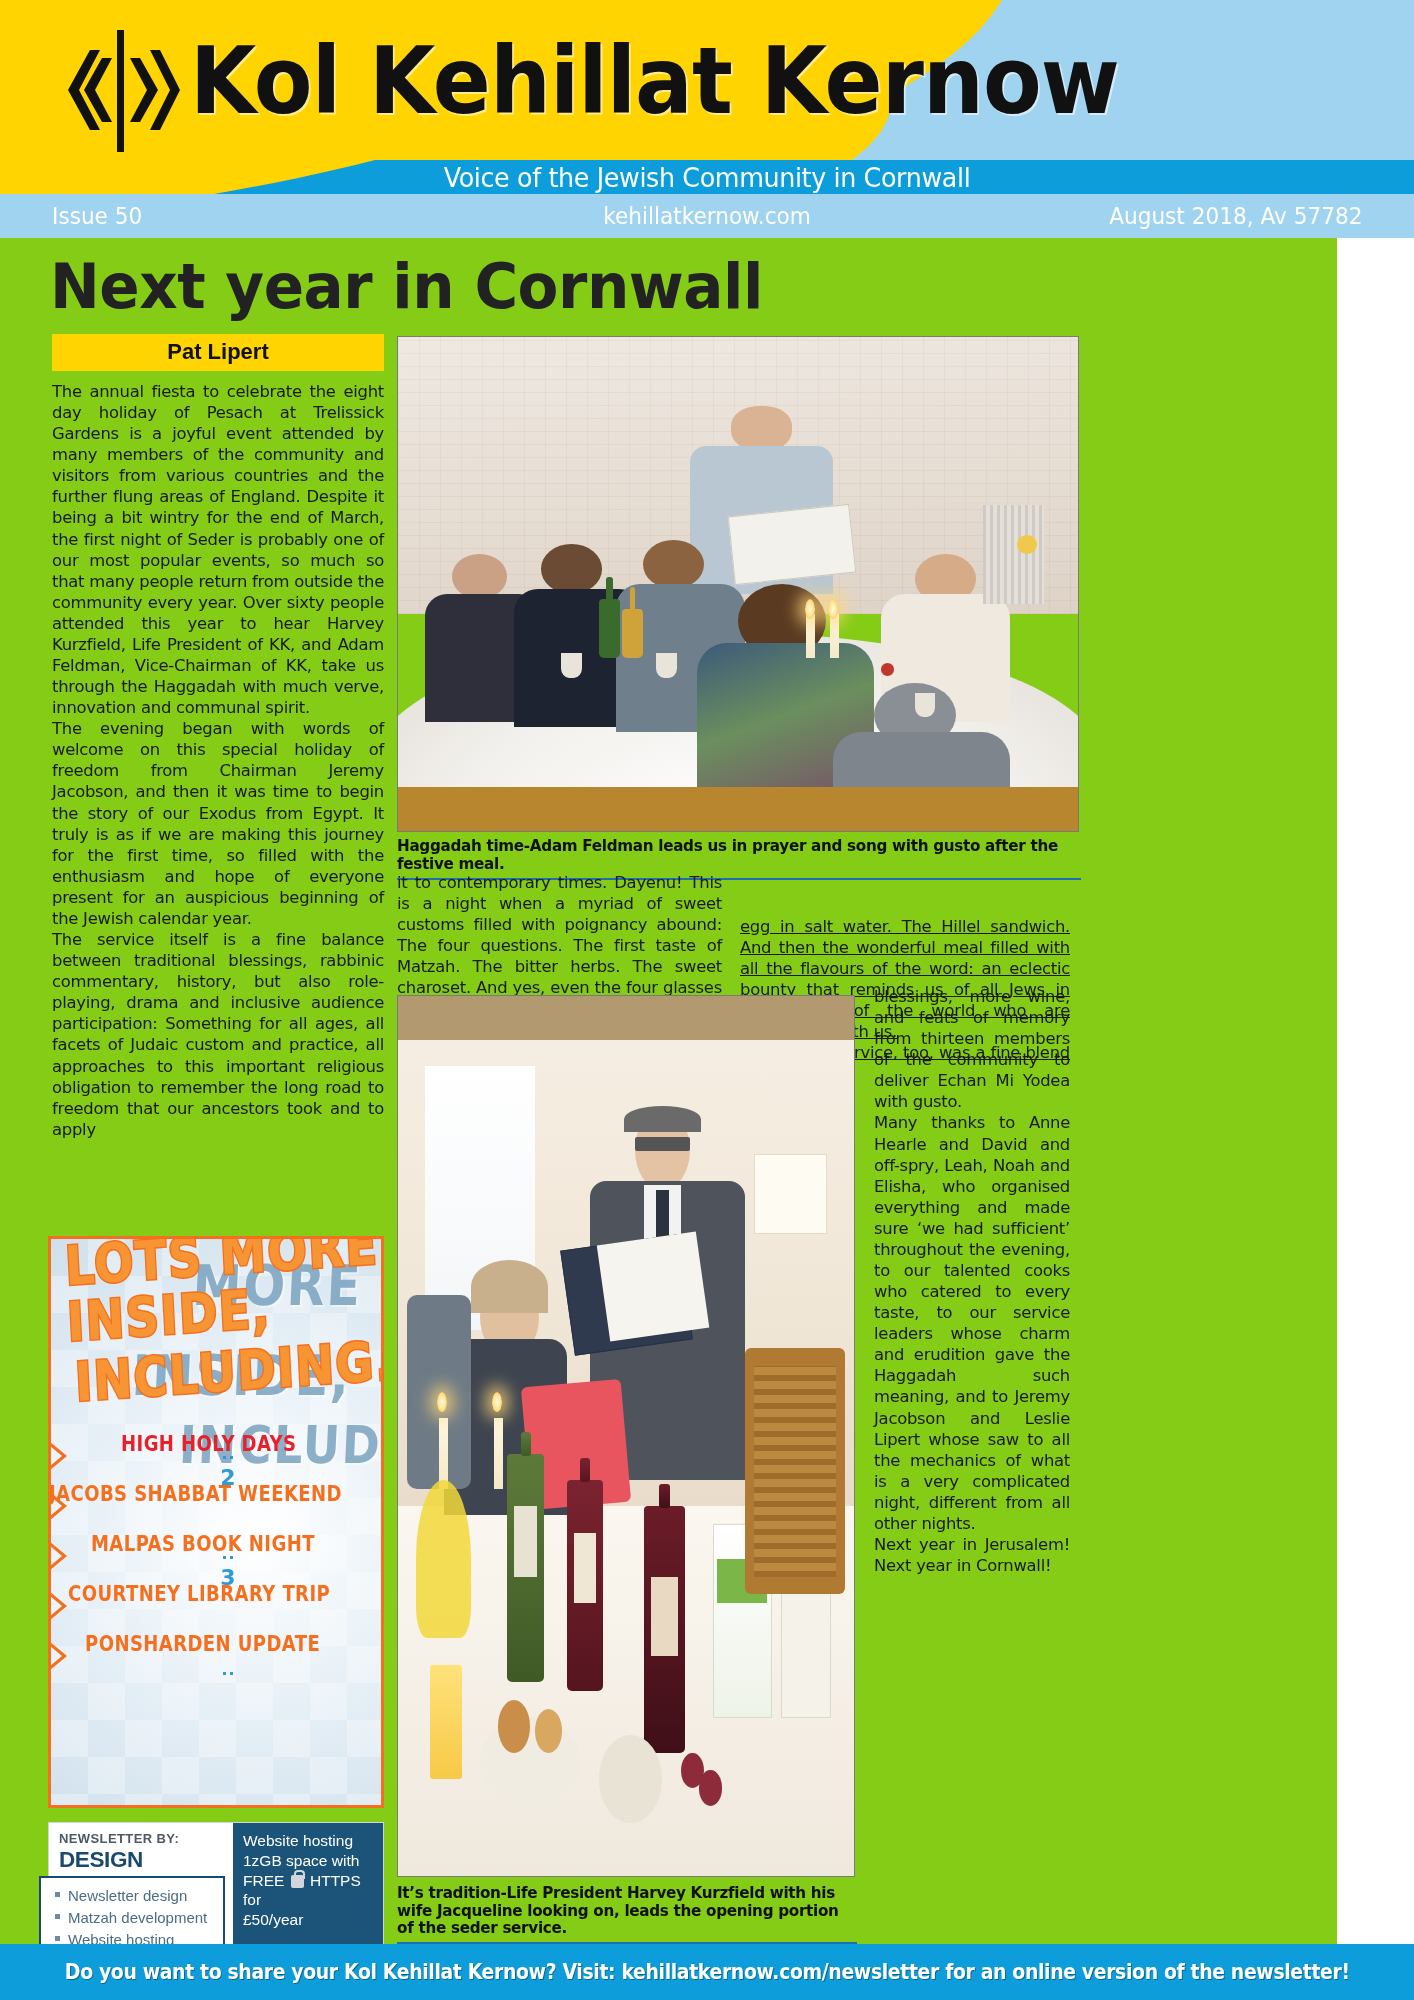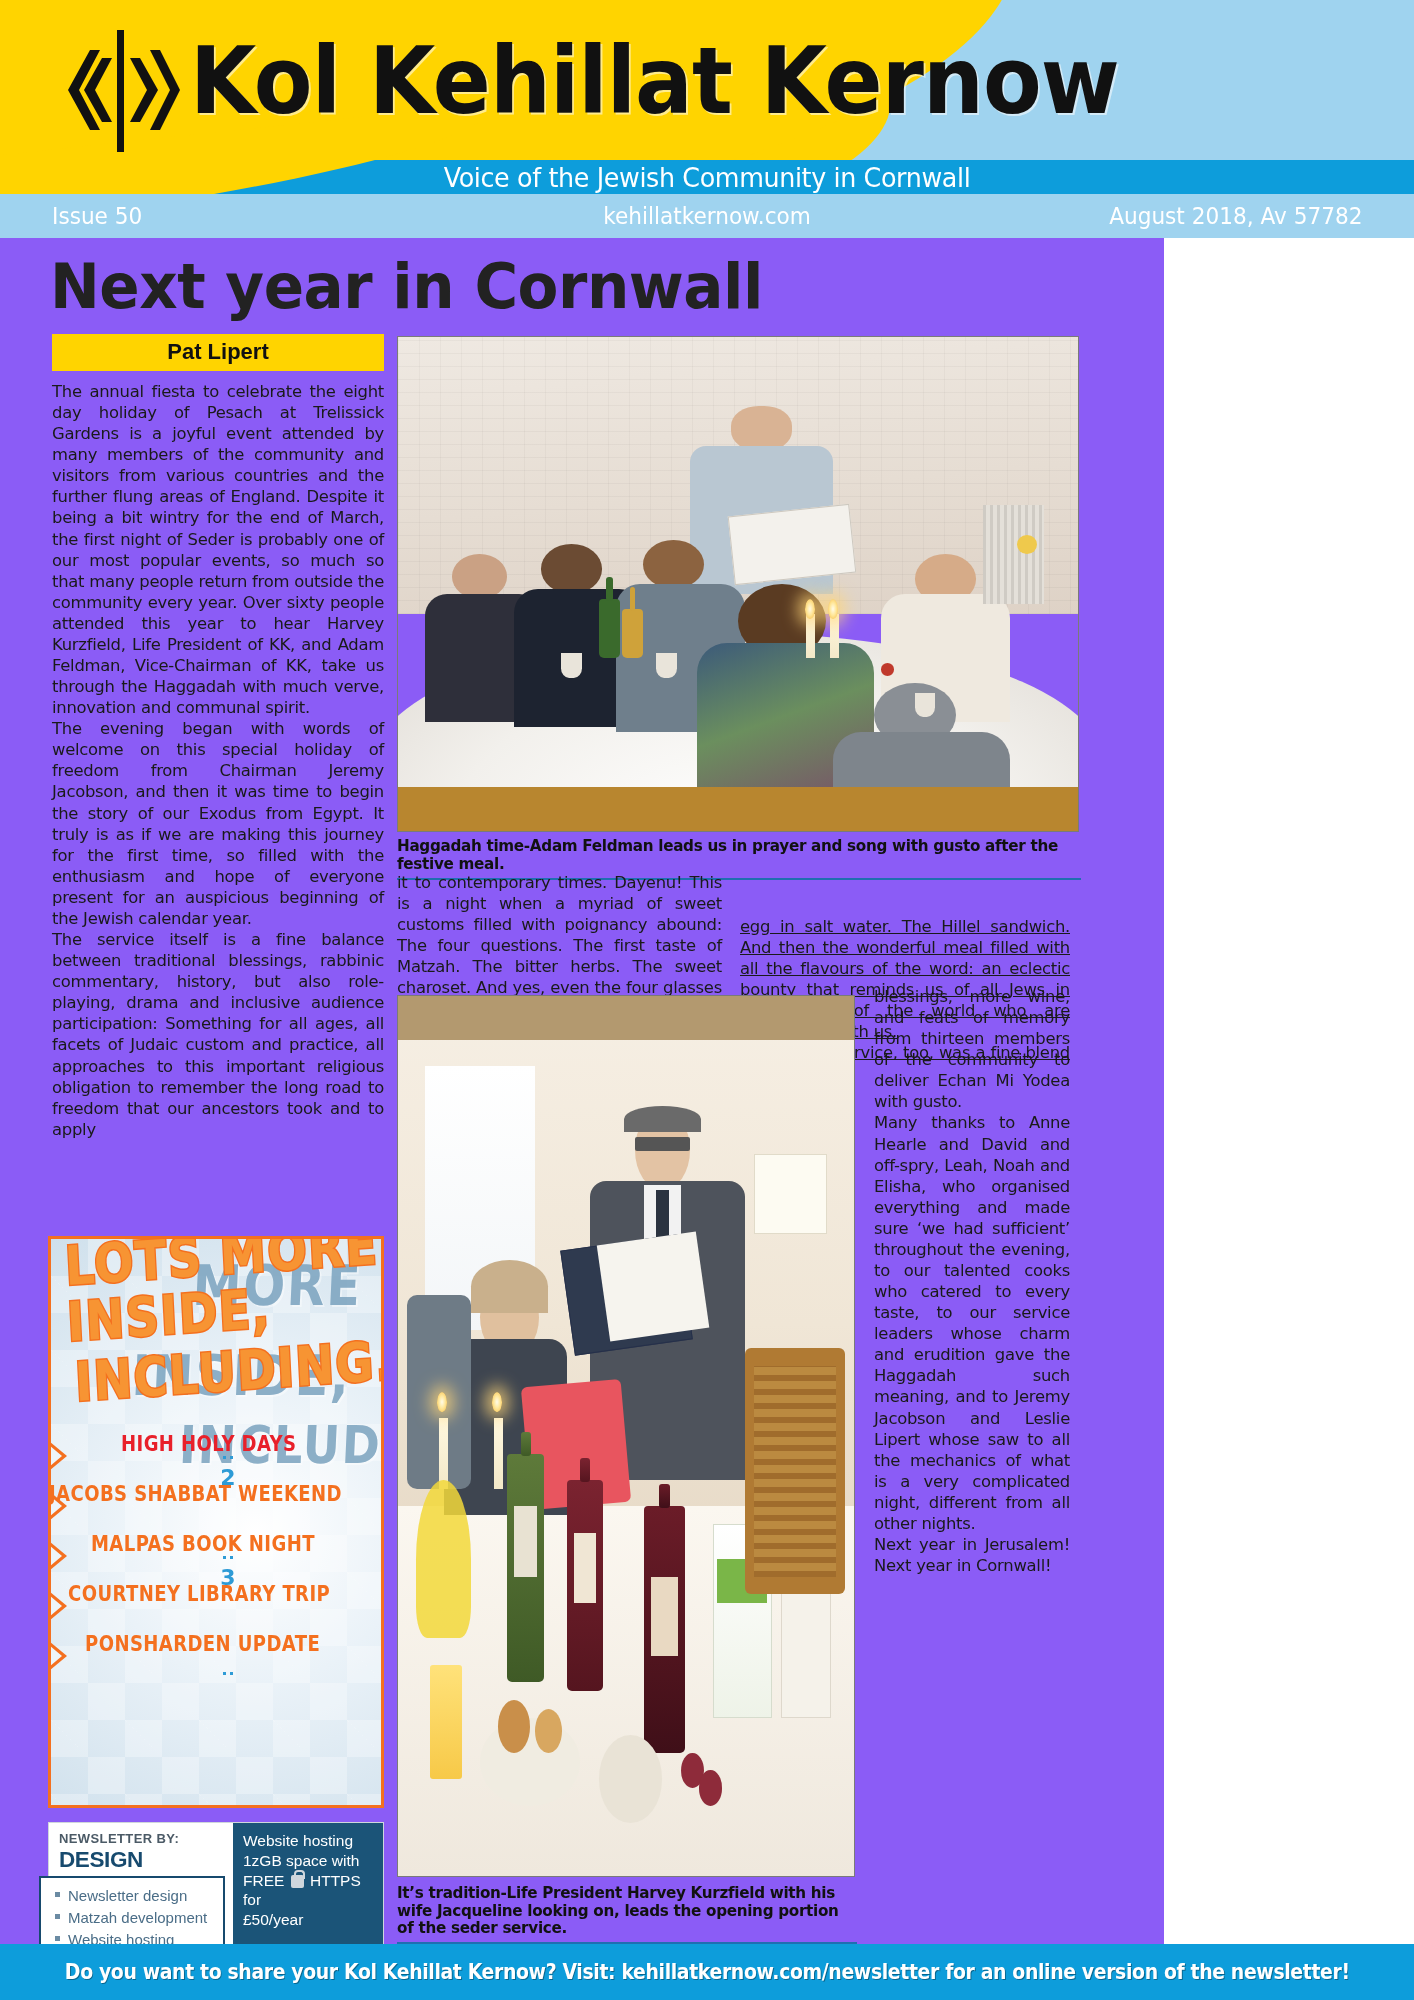--- a/index.html
+++ b/index.html
@@ -2,21 +2,21 @@
 <html><head>
 <meta charset="utf-8">
 <style>
   * { box-sizing: border-box; margin: 0; padding: 0; }
   html, body {
     width: 1414px; height: 2000px;
     background: #ffffff;
     font-family: "Liberation Sans", sans-serif;
     overflow: hidden;
   }
-  .page { position: relative; width: 1164px; height: 2000px; background:#8b5cf6; }
+  .page { position: relative; width: 1337px; height: 2000px; background:#84cc16; }
 
   
   .masthead { position: relative; width: 1414px; height: 194px; overflow: hidden; background: #ffffff; }
   .mh-blue-bg { position:absolute; inset:0; background:#9fd3ef; }
   .mh-yellow2 {
     position:absolute; left:-40px; top:-30px; width:1060px; height:290px;
     background:#ffd400;
     border-bottom-right-radius: 100% 100%;
     transform: rotate(-2deg);
   }

